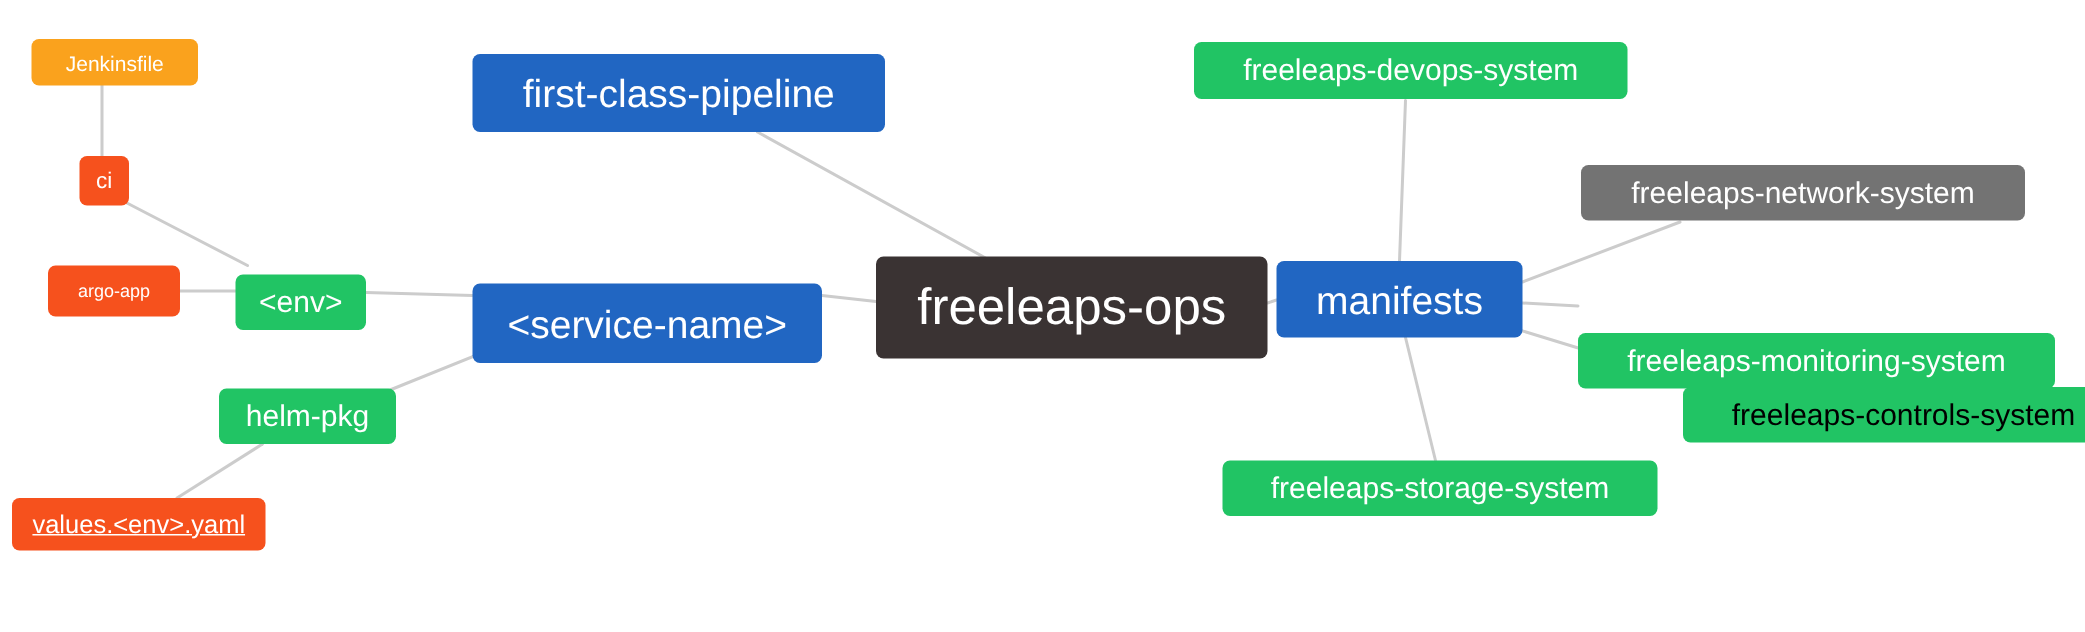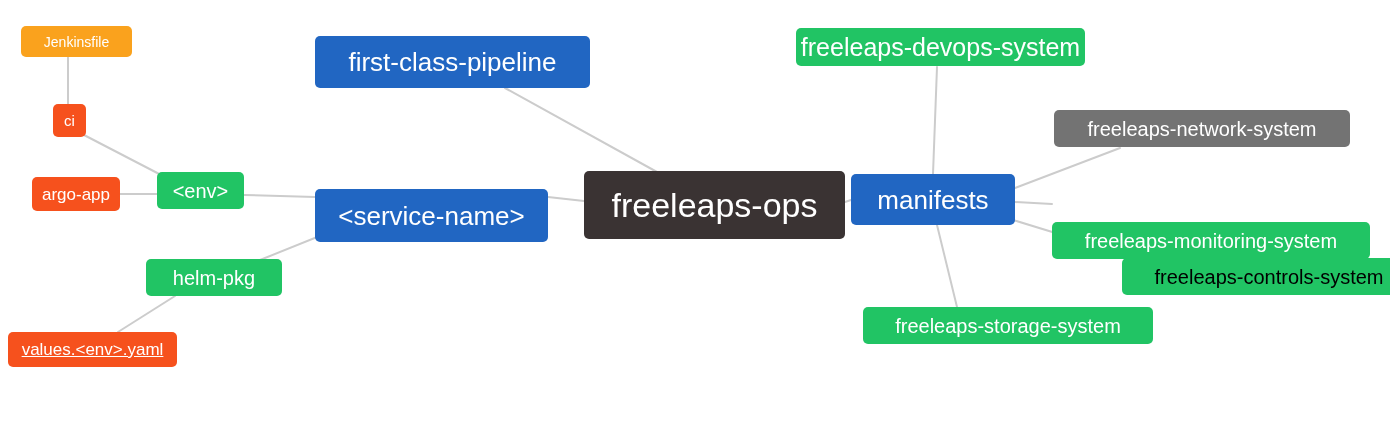--- a/index.html
+++ b/index.html
@@ -62,45 +62,45 @@
       </div>
       <div class="node" style="left: 315px; top: 36px; width: 275px; height: 52px; background: rgb(33, 102, 194); font-size: 26px; color: rgb(255, 255, 255);">
         <span>first-class-pipeline</span>
       </div>
       <div class="node" style="left: 315px; top: 170px; width: 233px; height: 53px; background: rgb(33, 102, 194); font-size: 26px; color: rgb(255, 255, 255); margin-top: 19px;">
         <span>&lt;service-name&gt;</span>
       </div>
       <div class="node" style="left: 851px; top: 174px; width: 164px; height: 51px; background: rgb(33, 102, 194); font-size: 26px; color: rgb(255, 255, 255); align-items: center;">
         <span>manifests</span>
       </div>
-      <div class="node" style="left: 157px; top: 172px; width: 87px; height: 37px; background: rgb(33, 196, 100); font-size: 20px; color: rgb(255, 255, 255);">
+      <div class="node" style="left: 157px; top: 183px; width: 87px; height: 37px; background: rgb(33, 196, 100); font-size: 20px; color: rgb(255, 255, 255);">
         <span>&lt;env&gt;</span>
       </div>
-      <div class="node" style="left: 146px; top: 259px; width: 136px; height: 37px; background: rgb(33, 196, 100); font-size: 20px; color: rgb(255, 255, 255);">
+      <div class="node" style="left: 146px; top: 259px; width: 118px; height: 37px; background: rgb(33, 196, 100); font-size: 20px; color: rgb(255, 255, 255);">
         <span>helm-pkg</span>
       </div>
-      <div class="node" style="left: 796px; top: 28px; width: 289px; height: 38px; background: rgb(33, 196, 100); font-size: 25px; color: rgb(255, 255, 255);">
+      <div class="node" style="left: 796px; top: 28px; width: 289px; height: 38px; background: rgb(33, 196, 100); font-size: 20px; color: rgb(255, 255, 255);">
         <span>freeleaps-devops-system</span>
       </div>
       <div class="node" style="left: 1054px; top: 110px; width: 296px; height: 37px; background: #737373; font-size: 20px; color: rgb(255, 255, 255);">
         <span>freeleaps-network-system</span>
       </div>
       <div class="node" style="left: 1052px; top: 186px; width: 318px; height: 37px; background: rgb(33, 196, 100); font-size: 20px; color: rgb(255, 255, 255); margin-top: 36px;">
         <span>freeleaps-monitoring-system</span>
       </div>
       <div class="node" style="left: 1122px; top: 258px; width: 294px; height: 37px; background: rgb(33, 196, 100); font-size: 20px; color: #000000;">
         <span>freeleaps-controls-system</span>
       </div>
-      <div class="node" style="left: 863px; top: 307px; width: 290px; height: 37px; background: rgb(33, 196, 100); font-size: 20px; color: rgb(255, 255, 255);">
+      <div class="node" style="left: 815px; top: 307px; width: 290px; height: 37px; background: rgb(33, 196, 100); font-size: 20px; color: rgb(255, 255, 255);">
         <span>freeleaps-storage-system</span>
       </div>
       <div class="node" style="left: 53px; top: 104px; width: 33px; height: 33px; background: rgb(246, 81, 29); font-size: 15px; color: rgb(255, 255, 255);">
         <span>ci</span>
       </div>
-      <div class="node" style="left: 32px; top: 177px; width: 88px; height: 34px; background: rgb(246, 81, 29); font-size: 17px; color: rgb(255, 255, 255);">
+      <div class="node" style="left: 32px; top: 177px; width: 88px; height: 34px; background: rgb(246, 81, 29); font-size: 12px; color: rgb(255, 255, 255);">
         <span>argo-app</span>
       </div>
       <div class="node" style="left: 8px; top: 332px; width: 169px; height: 35px; background: rgb(246, 81, 29); font-size: 17px; color: rgb(255, 255, 255); text-decoration: underline;">
         <span>values.&lt;env&gt;.yaml</span>
       </div>
       <div class="node" style="left: 21px; top: 26px; width: 111px; height: 31px; background: rgb(250, 162, 29); font-size: 14px; color: rgb(255, 255, 255);">
         <span>Jenkinsfile</span>
       </div>
     </div>
 </div>

